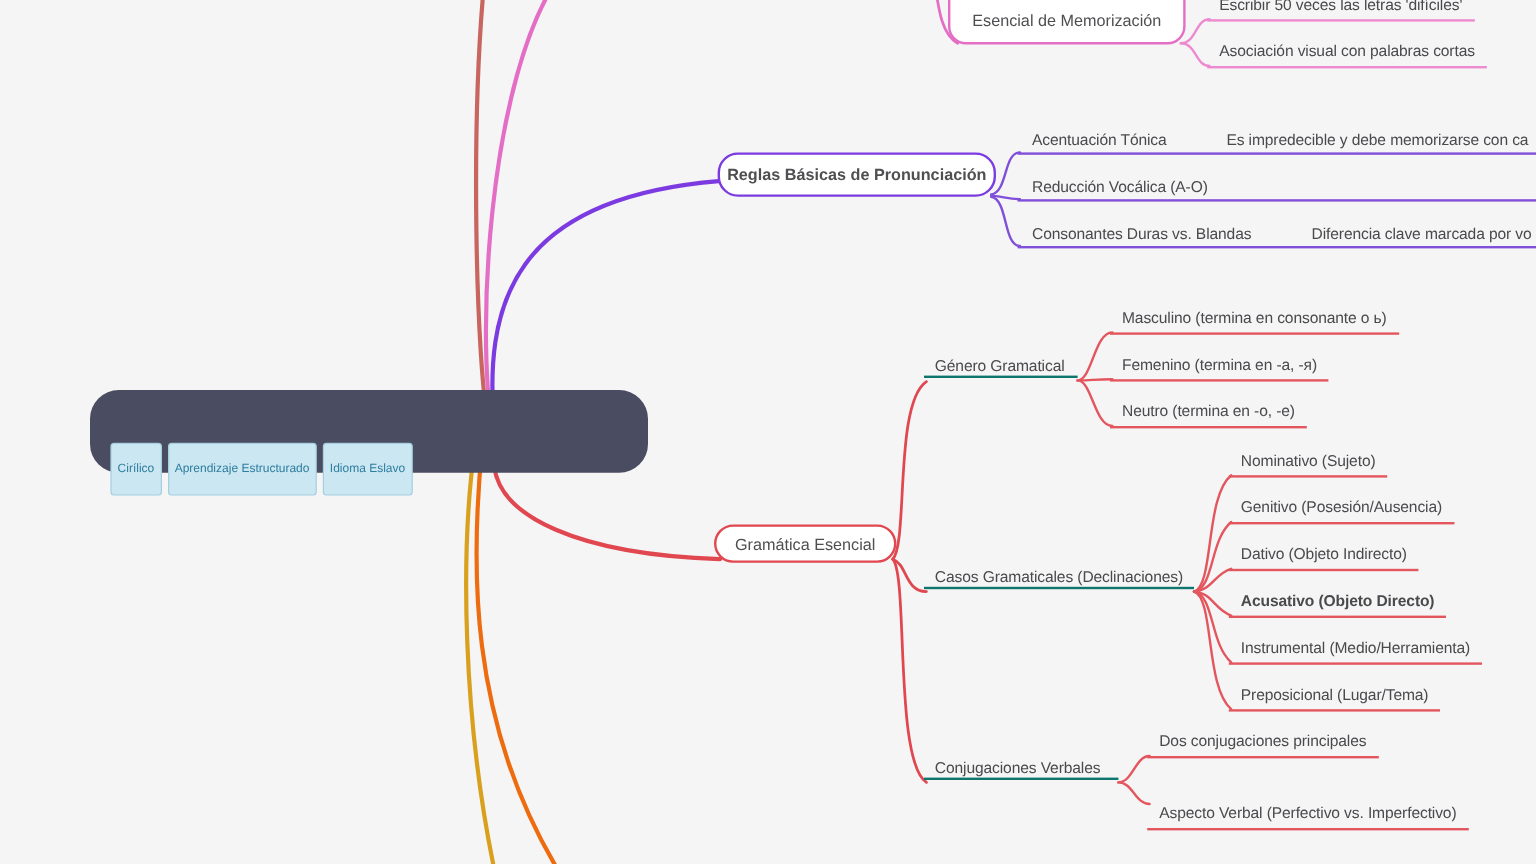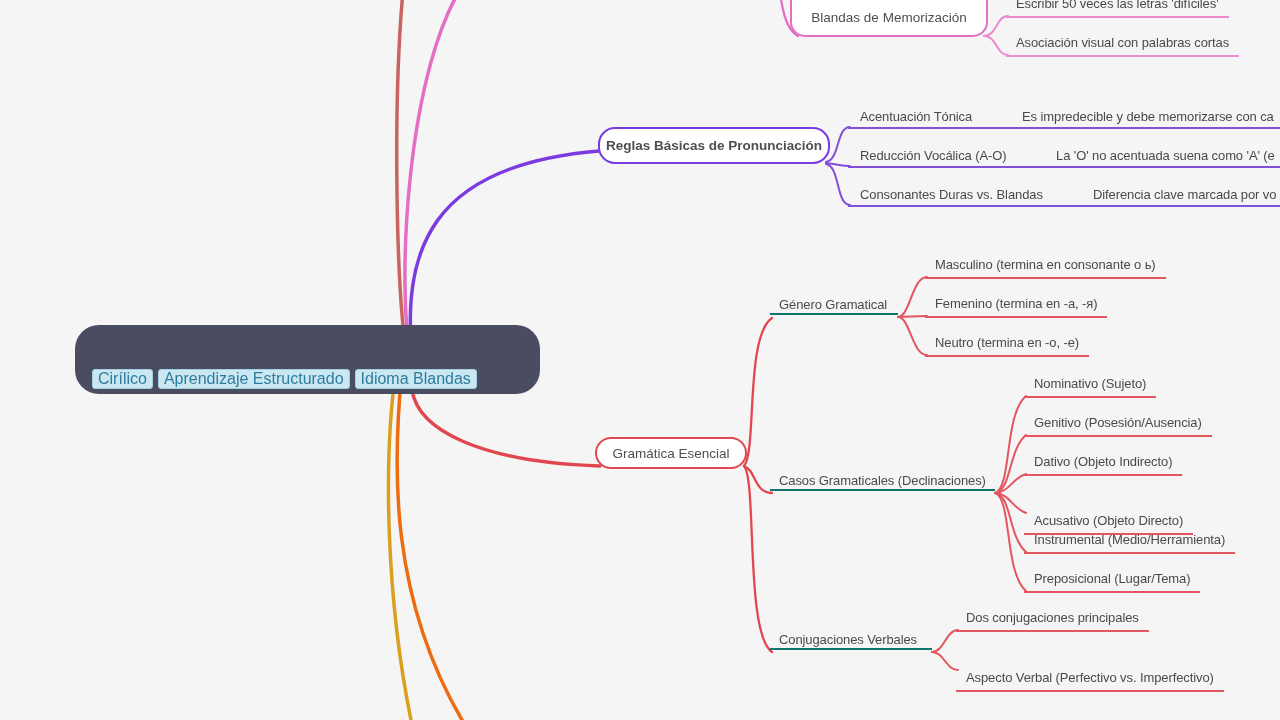--- a/index.html
+++ b/index.html
@@ -32,21 +32,21 @@
         border:2px solid #7b3be0;border-radius:17px;font-weight:bold;}
   .node-gramatica{left:595px;top:437px;width:152px;height:32px;
         border:2px solid #e0474f;border-radius:16px;}
 
   .root-node{position:absolute;left:75px;top:325px;width:465px;height:69px;
         background:#4a4c61;border-radius:24px;box-sizing:border-box;}
   .root-title{position:absolute;left:17px;top:10px;font-size:17.5px;font-weight:500;
         color:#ffffff;white-space:nowrap;display:flex;align-items:center;gap:7px;}
   .root-tags{position:absolute;left:17px;top:44px;display:flex;gap:5px;}
   .tag{background:#cae7f2;border:1px solid #a4cfe0;border-radius:3px;
-        color:#2e7d9e;font-size:16px;line-height:12px;padding:3px 5px;white-space:nowrap;}
+        color:#2e7d9e;font-size:10px;line-height:12px;padding:15px 5px;white-space:nowrap;}
 
   .leaf{position:absolute;font-size:13px;letter-spacing:-0.1px;color:#4a4a4d;
         white-space:nowrap;padding:0 10px 4px 10px;border-bottom:2px solid;height:17px;line-height:17px;}
   .u-pink{border-color:#ed8ad0;}
   .u-red{border-color:#e4565e;}
 
   .rule-row{position:absolute;left:848px;width:444px;height:21px;box-sizing:content-box;
         border-bottom:2px solid #8050d8;font-size:13px;letter-spacing:-0.1px;color:#4a4a4d;white-space:nowrap;}
   .rule-row .rr-label{position:absolute;left:12px;top:2px;line-height:17px;}
   .rule-row .rr-detail{position:absolute;top:2px;line-height:17px;}
@@ -91,44 +91,43 @@
   <path class="lk-fork st-redlight" d="M 995 493 C 1012 498 1004 572 1026 591"></path>
 
   <path class="lk-fork st-redlight" d="M 932 652 C 944 652 946 630 958 630"></path>
   <path class="lk-fork st-redlight" d="M 932 652 C 944 652 946 670 958 670"></path>
 </svg>
 
 <div class="root-node">
   <div class="root-tags">
     <span class="tag">Cirílico</span>
     <span class="tag">Aprendizaje Estructurado</span>
-    <span class="tag">Idioma Blandas</span>
+    <span class="tag">Idioma Eslavo</span>
   </div>
 </div>
 
 <div class="node node-memorizacion">
-  <span>Blandas de Memorización</span>
+  <span>Esencial de Memorización</span>
 </div>
 <div class="leaf u-pink" style="left:1006px;top:-5px;">
   <span>Escribir 50 veces las letras 'difíciles'</span>
 </div>
 <div class="leaf u-pink" style="left:1006px;top:34px;">
   <span>Asociación visual con palabras cortas</span>
 </div>
 
 <div class="node node-pronunciacion">
   <span>Reglas Básicas de Pronunciación</span>
 </div>
 <div class="rule-row" style="top:106px;">
   <span class="rr-label">Acentuación Tónica</span>
   <span class="rr-detail" style="left:174px;">Es impredecible y debe memorizarse con ca</span>
 </div>
 <div class="rule-row" style="top:145px;">
   <span class="rr-label">Reducción Vocálica (A-O)</span>
-  <span class="rr-detail" style="left:208px;">La 'O' no acentuada suena como 'A' (e</span>
 </div>
 <div class="rule-row" style="top:184px;">
   <span class="rr-label">Consonantes Duras vs. Blandas</span>
   <span class="rr-detail" style="left:245px;">Diferencia clave marcada por vo</span>
 </div>
 
 <div class="node node-gramatica">
   <span>Gramática Esencial</span>
 </div>
 
@@ -150,21 +149,21 @@
 </div>
 <div class="leaf u-red" style="left:1024px;top:375px;">
   <span>Nominativo (Sujeto)</span>
 </div>
 <div class="leaf u-red" style="left:1024px;top:414px;">
   <span>Genitivo (Posesión/Ausencia)</span>
 </div>
 <div class="leaf u-red" style="left:1024px;top:453px;">
   <span>Dativo (Objeto Indirecto)</span>
 </div>
-<div class="leaf u-red" style="left:1024px;top:512px;">
+<div class="leaf u-red" style="left:1024px;top:492px;font-weight:bold;">
   <span>Acusativo (Objeto Directo)</span>
 </div>
 <div class="leaf u-red" style="left:1024px;top:531px;">
   <span>Instrumental (Medio/Herramienta)</span>
 </div>
 <div class="leaf u-red" style="left:1024px;top:570px;">
   <span>Preposicional (Lugar/Tema)</span>
 </div>
 
 <div class="blabel" style="left:770px;top:631px;width:162px;">

